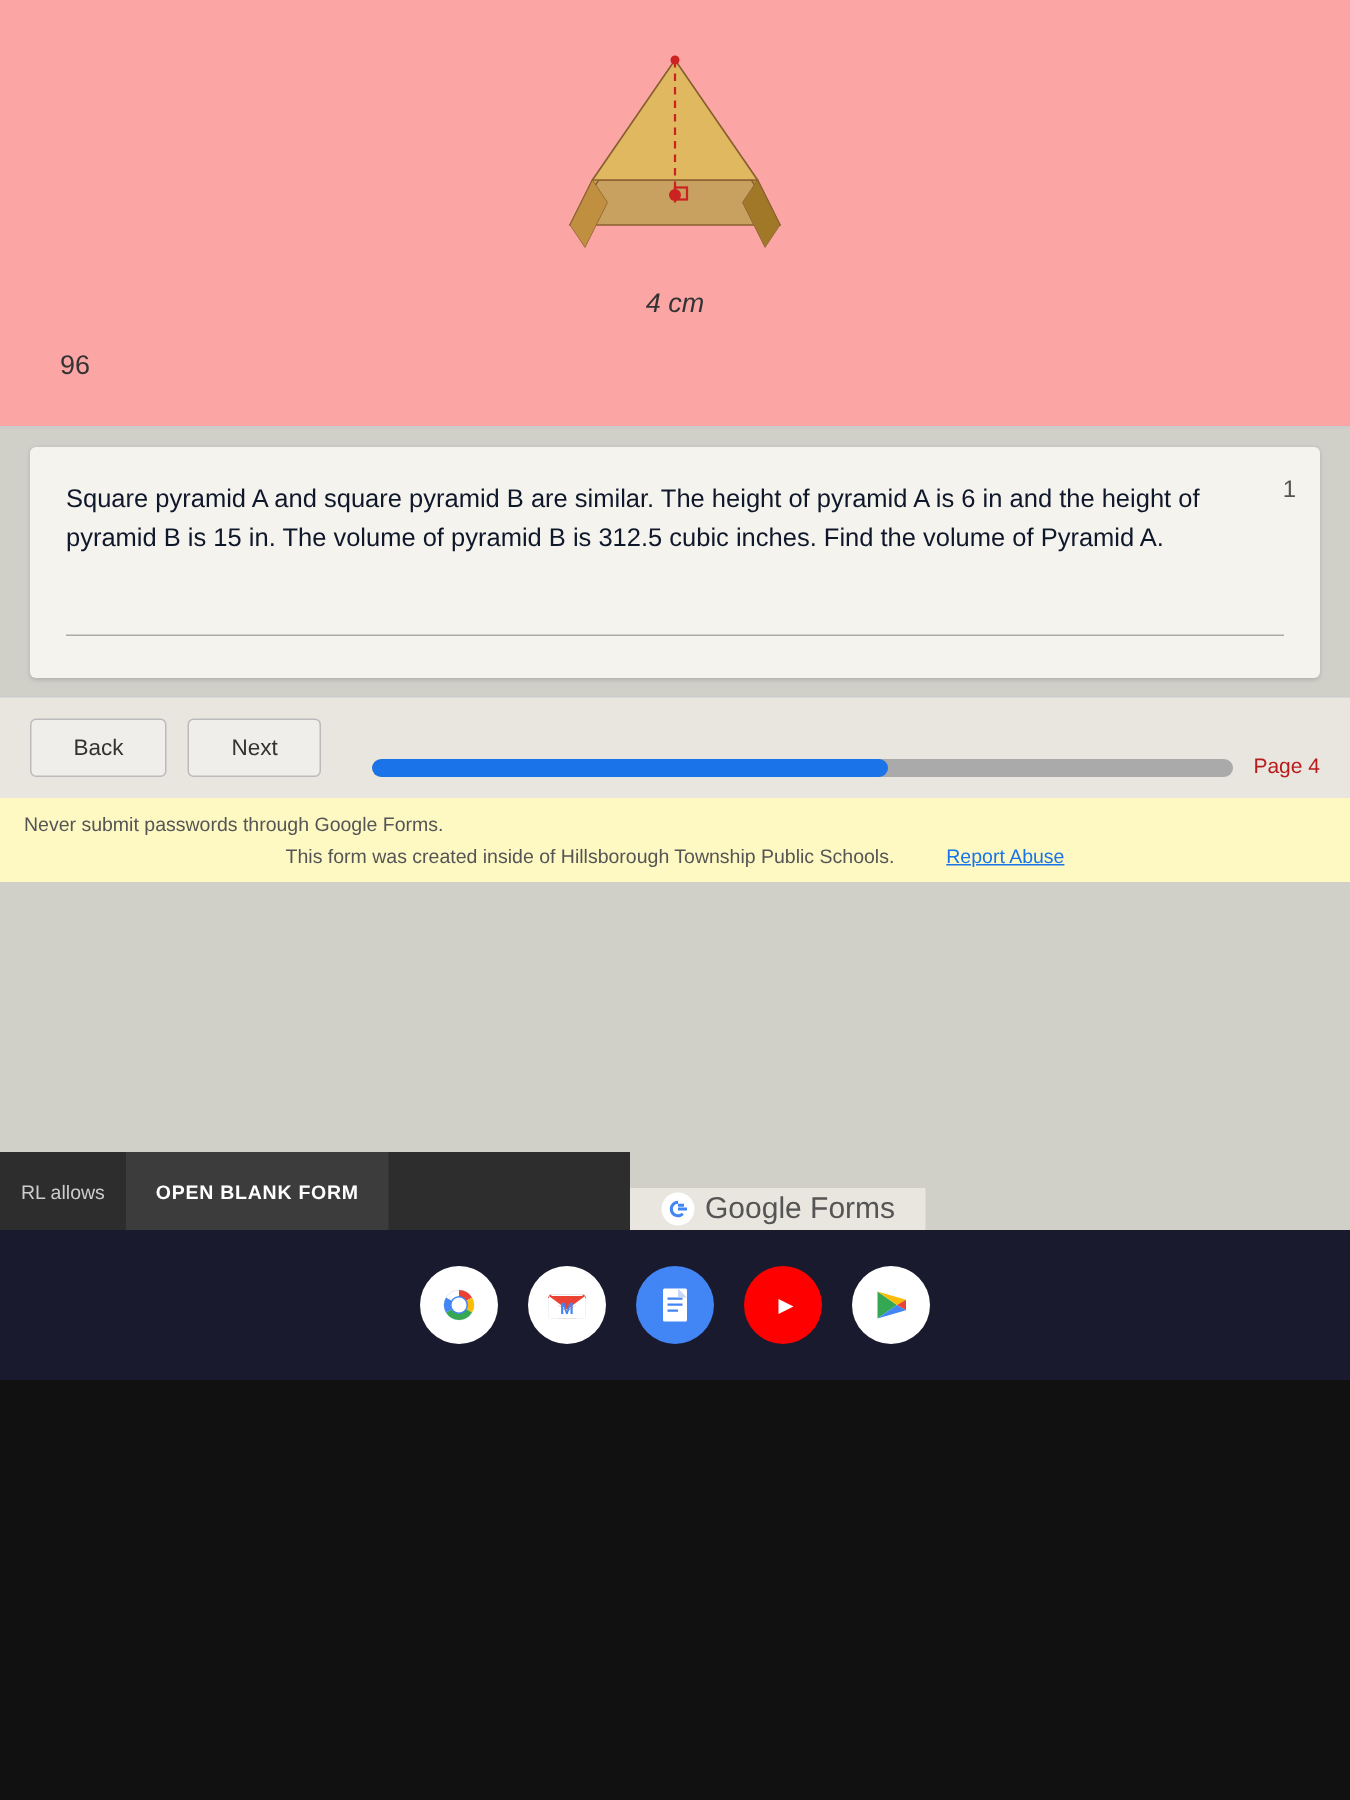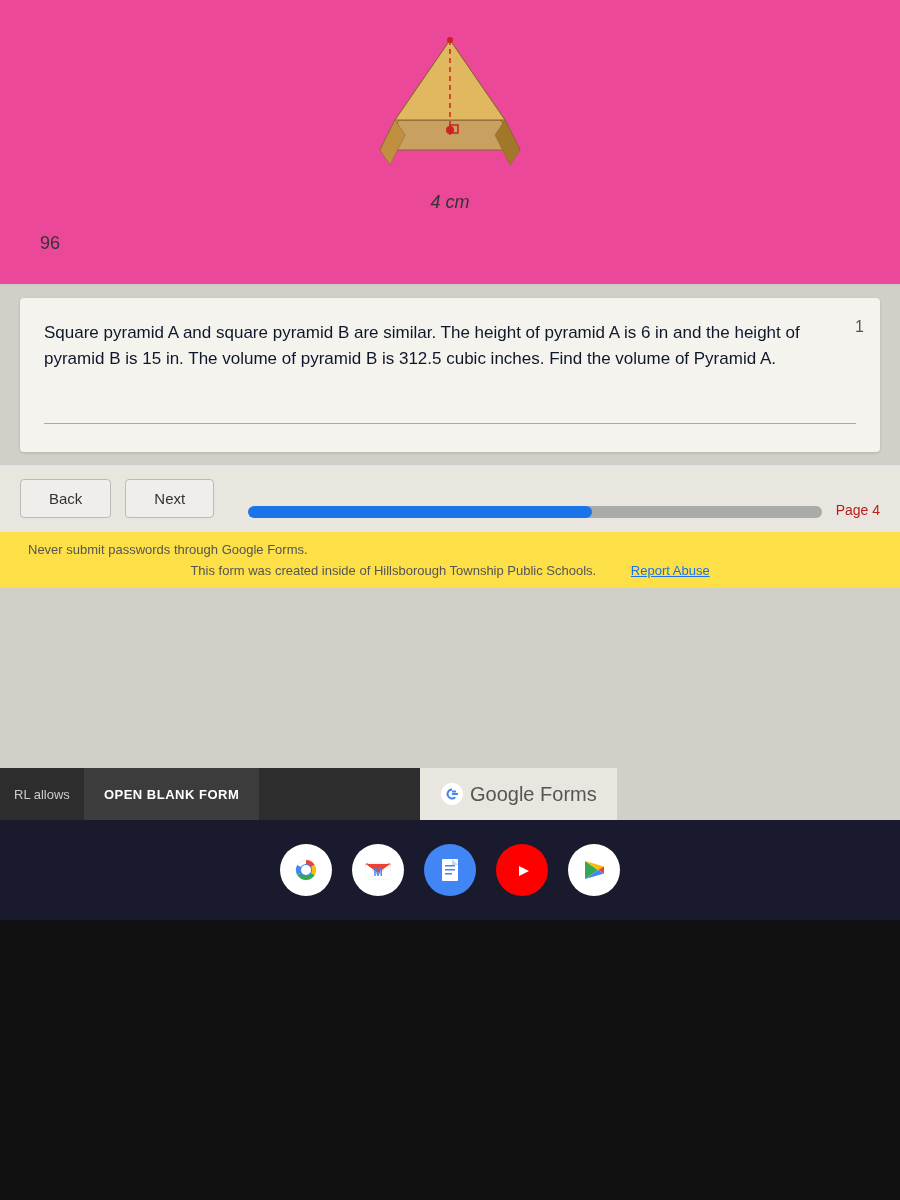--- a/index.html
+++ b/index.html
@@ -7,21 +7,21 @@
       width: 900px;
       height: 1200px;
       background: #d0cfc8;
       font-family: Arial, sans-serif;
       overflow: hidden;
       position: relative;
     }
 
     
     .pyramid-section {
-      background: #ec4899;
+      background: #fca5a5;
       padding: 20px 40px 30px 40px;
       display: flex;
       flex-direction: column;
       align-items: center;
       border-bottom: 2px solid #ccc;
     }
 
     .pyramid-img-container {
       position: relative;
       width: 200px;
@@ -123,22 +123,22 @@
     }
 
     .page-label {
       font-size: 14px;
       color: #333;
       white-space: nowrap;
     }
 
     
     .footer-area {
-      background: #fde047;
-      padding: 10px 28px;
+      background: #fef9c3;
+      padding: 10px 16px;
     }
 
     .password-warning {
       font-size: 13px;
       color: #555;
       margin-bottom: 6px;
     }
 
     .form-credit {
       font-size: 13px;
@@ -182,21 +182,21 @@
       white-space: nowrap;
       height: 100%;
       letter-spacing: 0.5px;
     }
 
     
     .google-forms-brand {
       position: absolute;
       bottom: 380px;
       left: 420px;
-      padding: 14px 20px;
+      padding: 2px 20px;
       font-size: 20px;
       color: #555;
       background: #e8e6df;
       display: flex;
       align-items: center;
       gap: 6px;
     }
 
     
     .taskbar {

